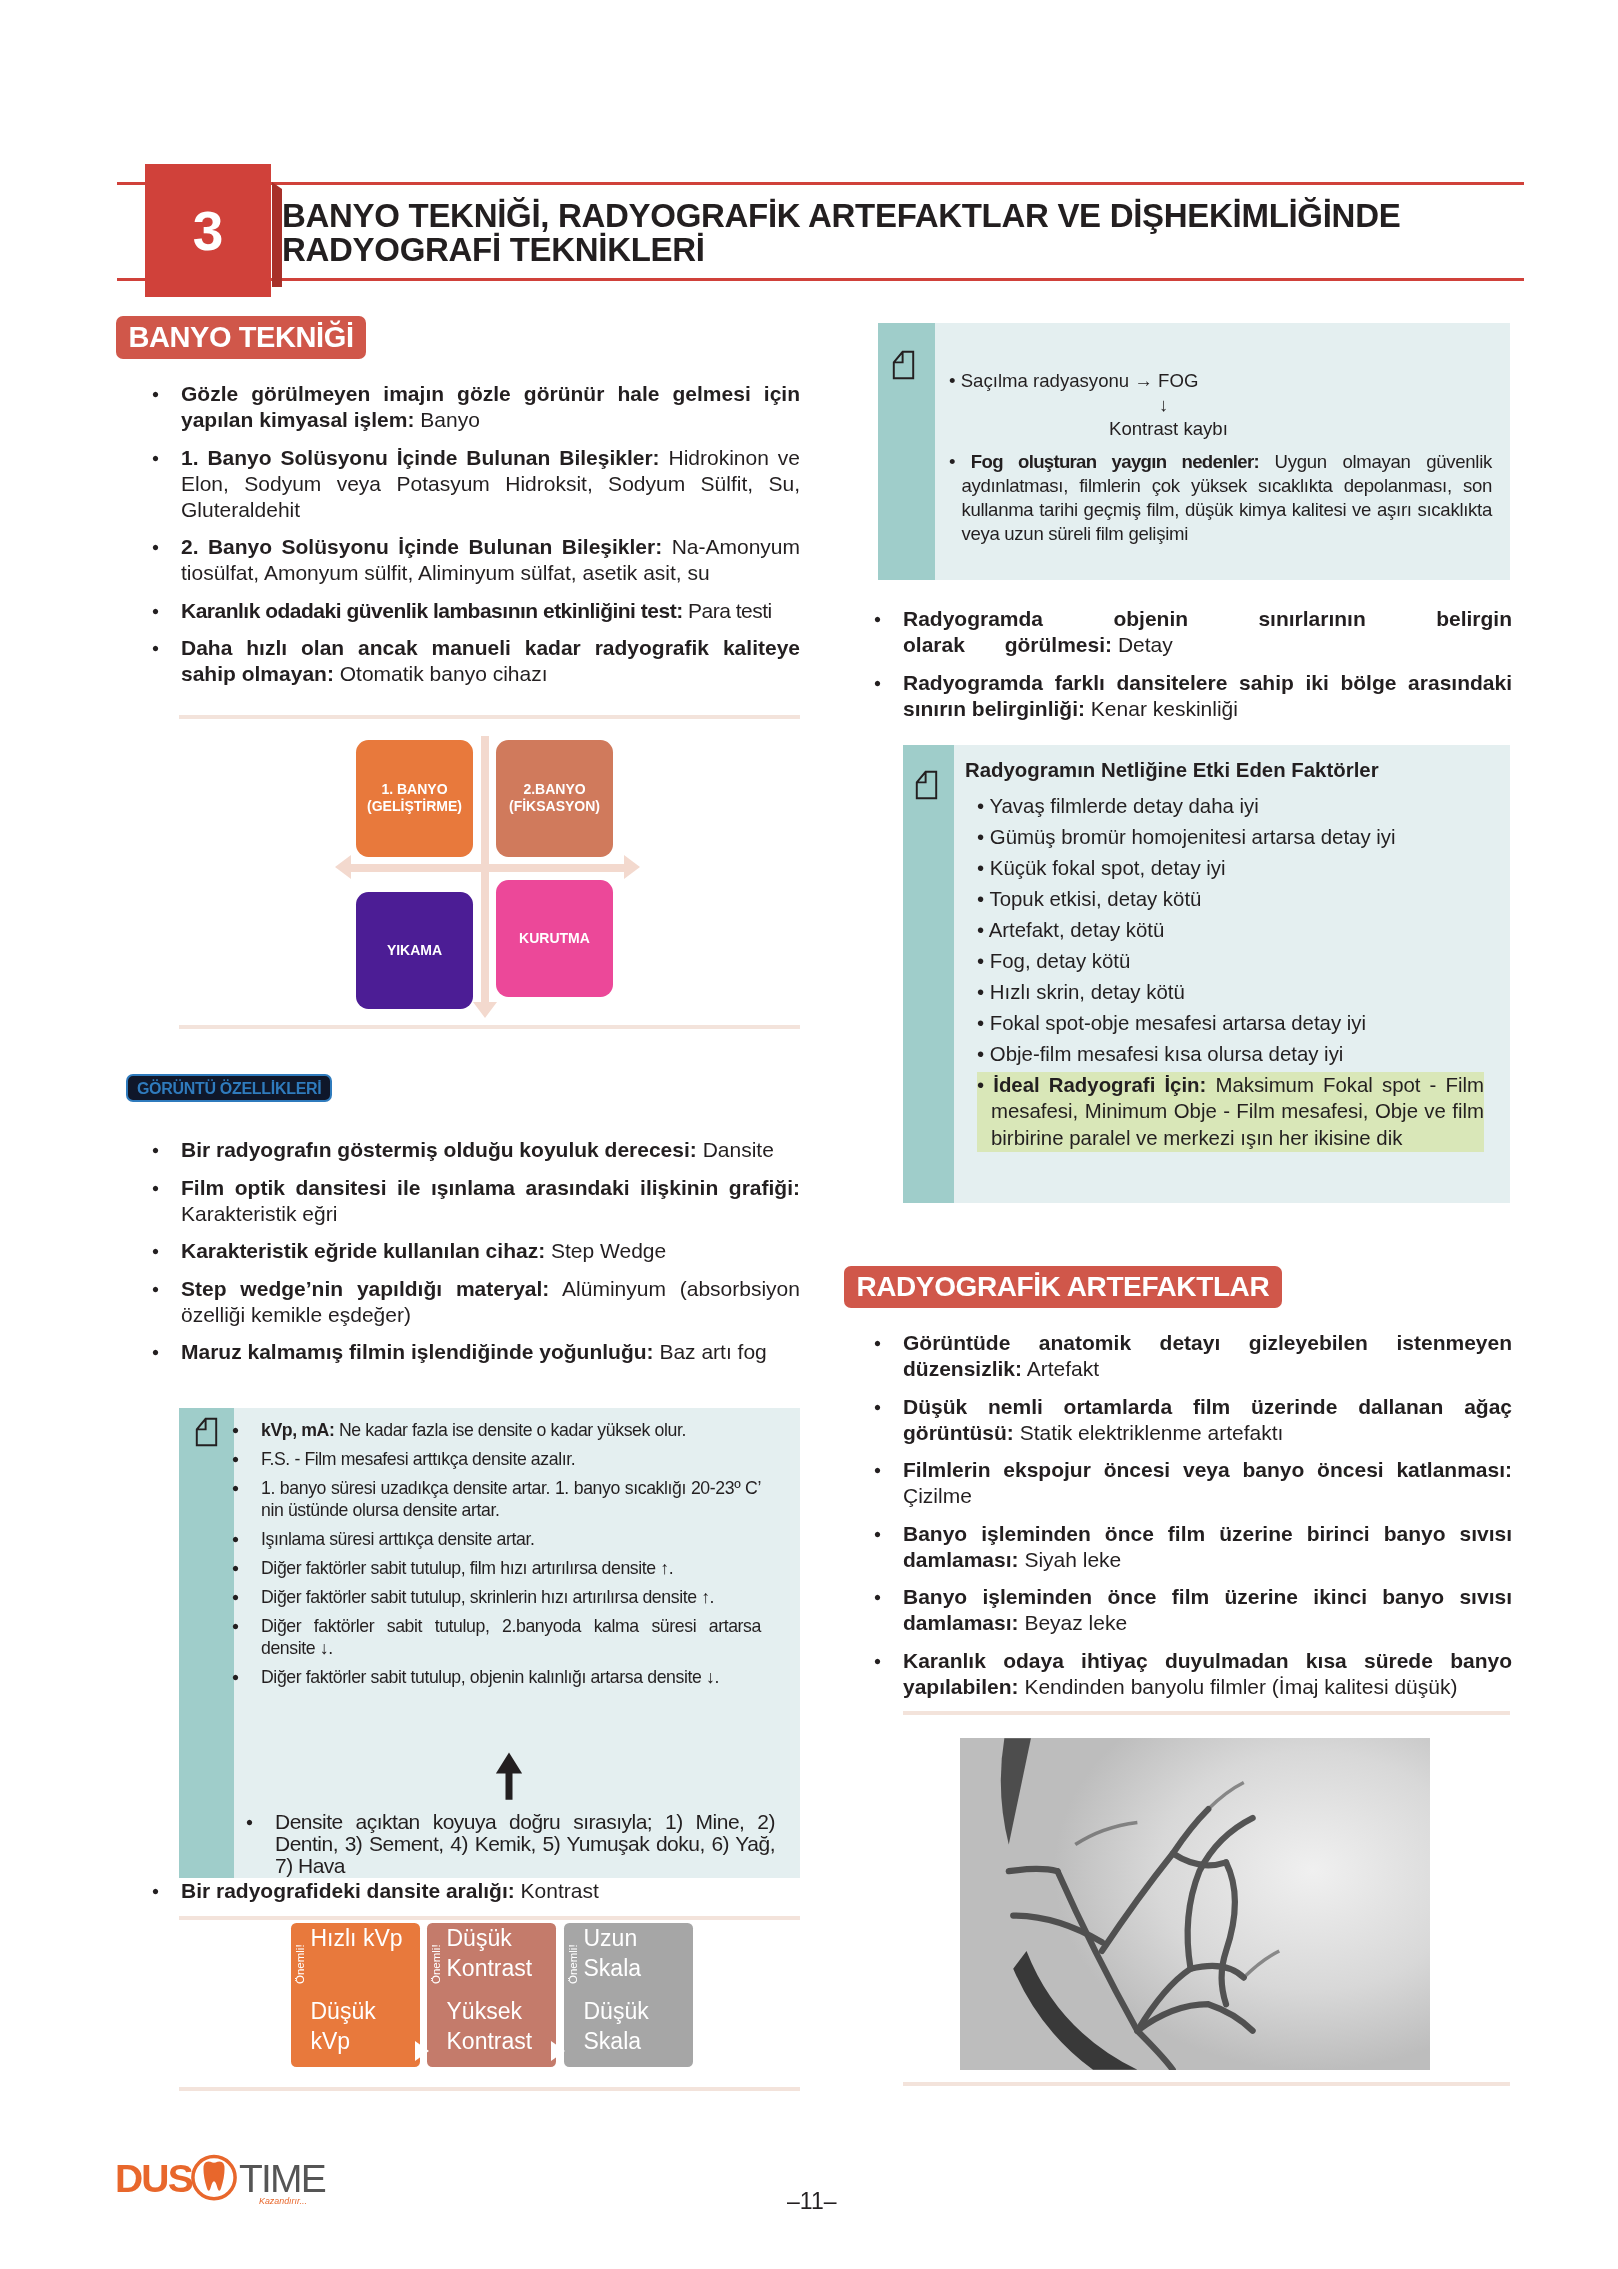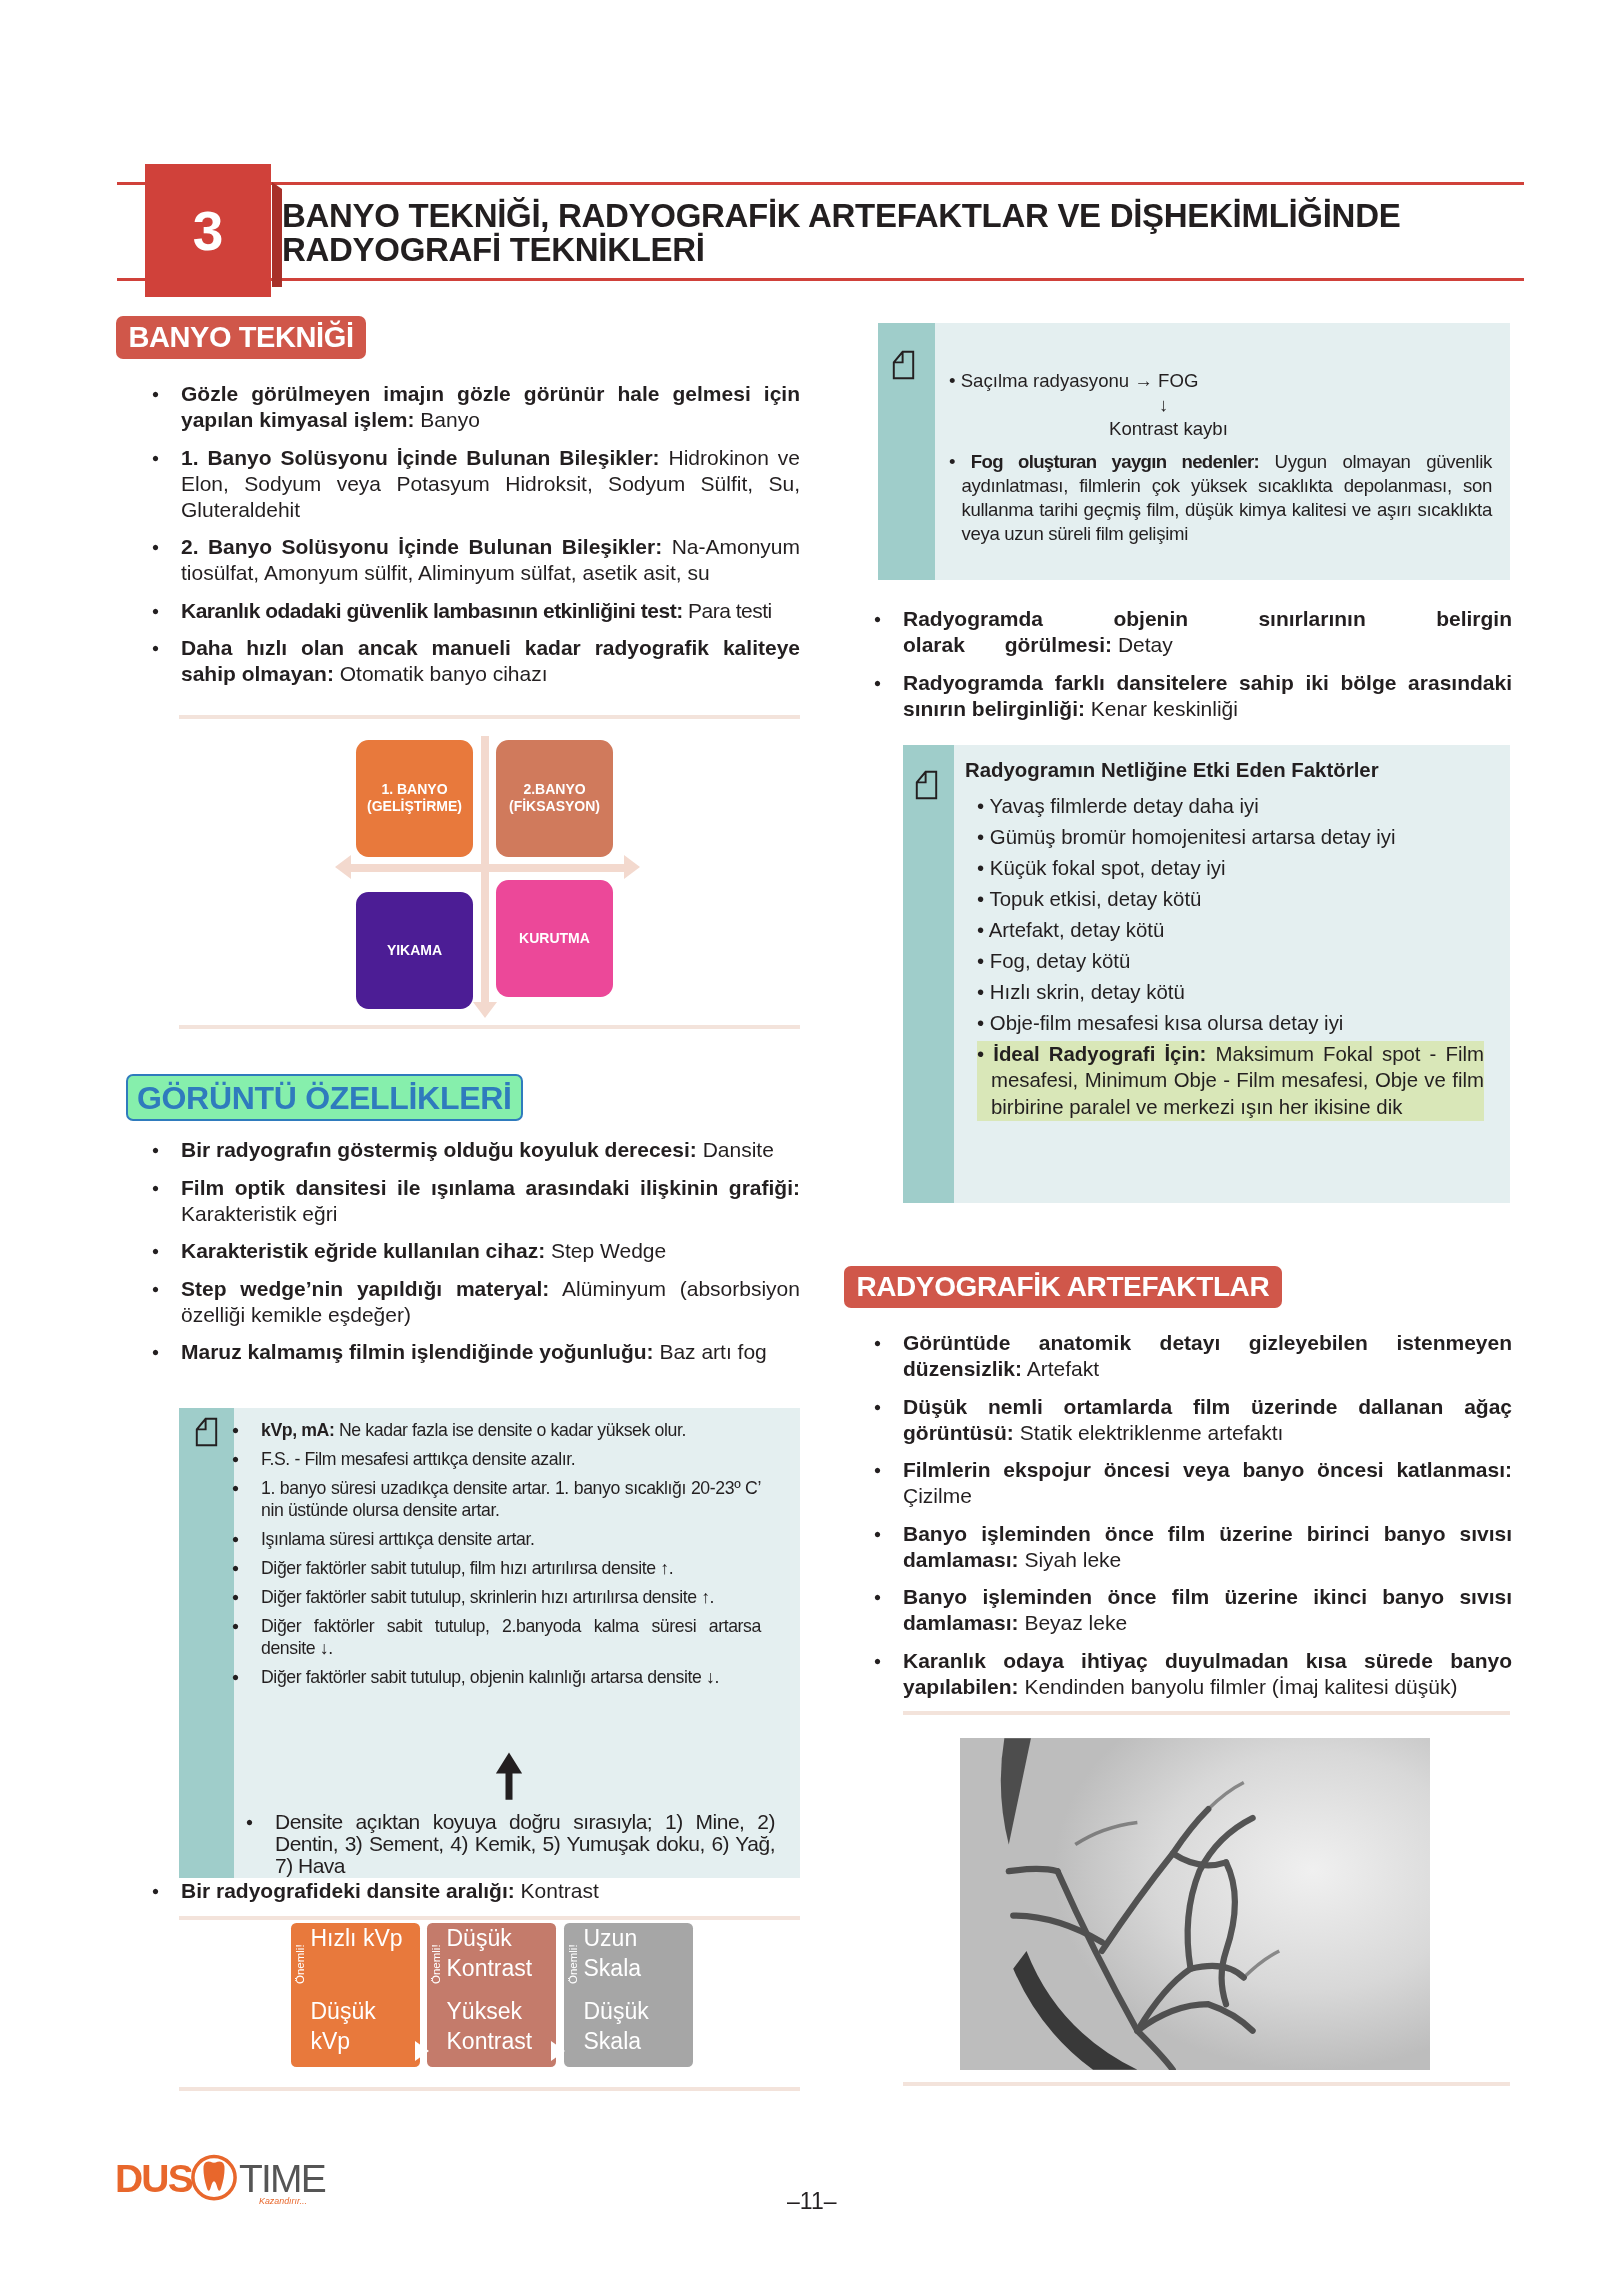--- a/index.html
+++ b/index.html
@@ -9,21 +9,21 @@
   
   .chapter-line { position: absolute; left: 117px; width: 1407px; height: 2.7px; background: #d0413a; }
   .chapter-line.top { top: 182px; }
   .chapter-line.bot { top: 278px; }
   .chapter-box { position: absolute; left: 145px; top: 164px; width: 126px; height: 133px; background: #d0413a; color: #fff; font-weight: bold; font-size: 55px; display: flex; align-items: center; justify-content: center; }
   .chapter-box::after { content: ""; position: absolute; right: -10.6px; top: 17.7px; border-left: 10.6px solid #a83029; border-top: 7px solid transparent; border-bottom: 0; width: 0; height: 98px; }
   .chapter-title { position: absolute; left: 282px; top: 199px; font-weight: bold; font-size: 33px; line-height: 34px; color: #231f20; letter-spacing: -0.3px; }
 
   
   .pill-red { position: absolute; background: #d0574a; color: #fff; font-weight: bold; font-size: 29px; border-radius: 7px; padding: 5.3px 12.4px 4.4px 12.4px; letter-spacing: -0.4px; }
-  .pill-blue { position: absolute; border: 2.7px solid #2f7bbd; color: #2f7bbd; font-weight: bold; font-size: 32px; border-radius: 7px; padding: 3.5px 8.9px 2.7px 8.9px; background: #86efac; letter-spacing: -0.3px; }
+  .pill-blue { position: absolute; border: 2.7px solid #2f7bbd; color: #2f7bbd; font-weight: bold; font-size: 16px; border-radius: 7px; padding: 3.5px 8.9px 2.7px 8.9px; background: #0f172a; letter-spacing: -0.3px; }
 
   
   .blist { position: absolute; list-style: none; font-size: 21px; line-height: 26px; }
   .blist li { position: relative; padding-left: 32px; margin-bottom: 11.5px; text-align: justify; }
   .blist li::before { content: "●"; position: absolute; left: 2.7px; top: 0; font-size: 12.4px; }
   .blist b { font-weight: bold; }
 
   .divider { position: absolute; height: 3.5px; background: #f3e3db; }
 
   
@@ -184,20 +184,21 @@
   </svg>
   <div style="position:absolute; left:62px; top:14px; font-weight:bold; font-size:20.4px;">Radyogramın Netliğine Etki Eden Faktörler</div>
   <div style="position:absolute; left:74px; top:46px; width:523px; font-size:20.4px; line-height:31px;">
     <div>• <span>Yavaş filmlerde detay daha iyi</span></div>
     <div>• <span>Gümüş bromür homojenitesi artarsa detay iyi</span></div>
     <div>• <span>Küçük fokal spot, detay iyi</span></div>
     <div>• <span>Topuk etkisi, detay kötü</span></div>
     <div>• <span>Artefakt, detay kötü</span></div>
     <div>• <span>Fog, detay kötü</span></div>
     <div>• <span>Hızlı skrin, detay kötü</span></div>
+    <div>• <span>Fokal spot-obje mesafesi artarsa detay iyi</span></div>
     <div>• <span>Obje-film mesafesi kısa olursa detay iyi</span></div>
     <div style="background:#d9e7b8; line-height:26.6px; text-align:justify; padding-left:14px; text-indent:-14px; margin-top:1.8px; width:507px;">• <b>İdeal Radyografi İçin:</b> <span>Maksimum Fokal spot - Film mesafesi, Minimum Obje - Film mesafesi, Obje ve film birbirine paralel ve merkezi ışın her ikisine dik</span></div>
   </div>
 </div>
 
 <div class="pill-red" style="left:844px; top:1266px; font-size:28px;">RADYOGRAFİK ARTEFAKTLAR</div>
 
 <ul class="blist" style="left:871px; top:1330px; width:641px;">
   <li><b style="word-spacing:17.7px;">Görüntüde anatomik detayı gizleyebilen istenmeyen düzensizlik:</b> <span>Artefakt</span></li>
   <li><b style="word-spacing:7px;">Düşük nemli ortamlarda film üzerinde dallanan ağaç görüntüsü:</b> <span>Statik elektriklenme artefaktı</span></li>

